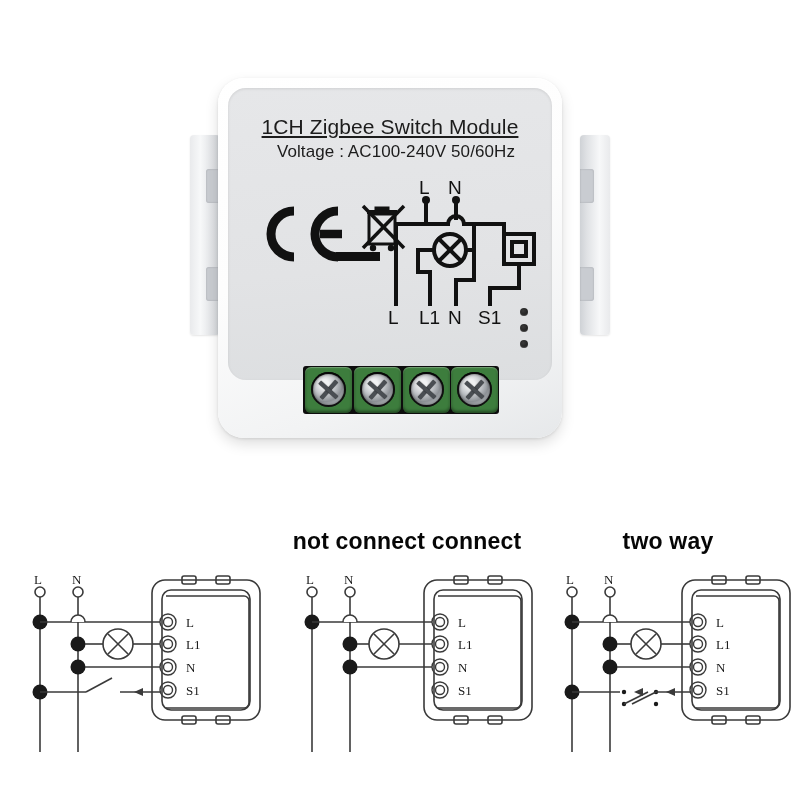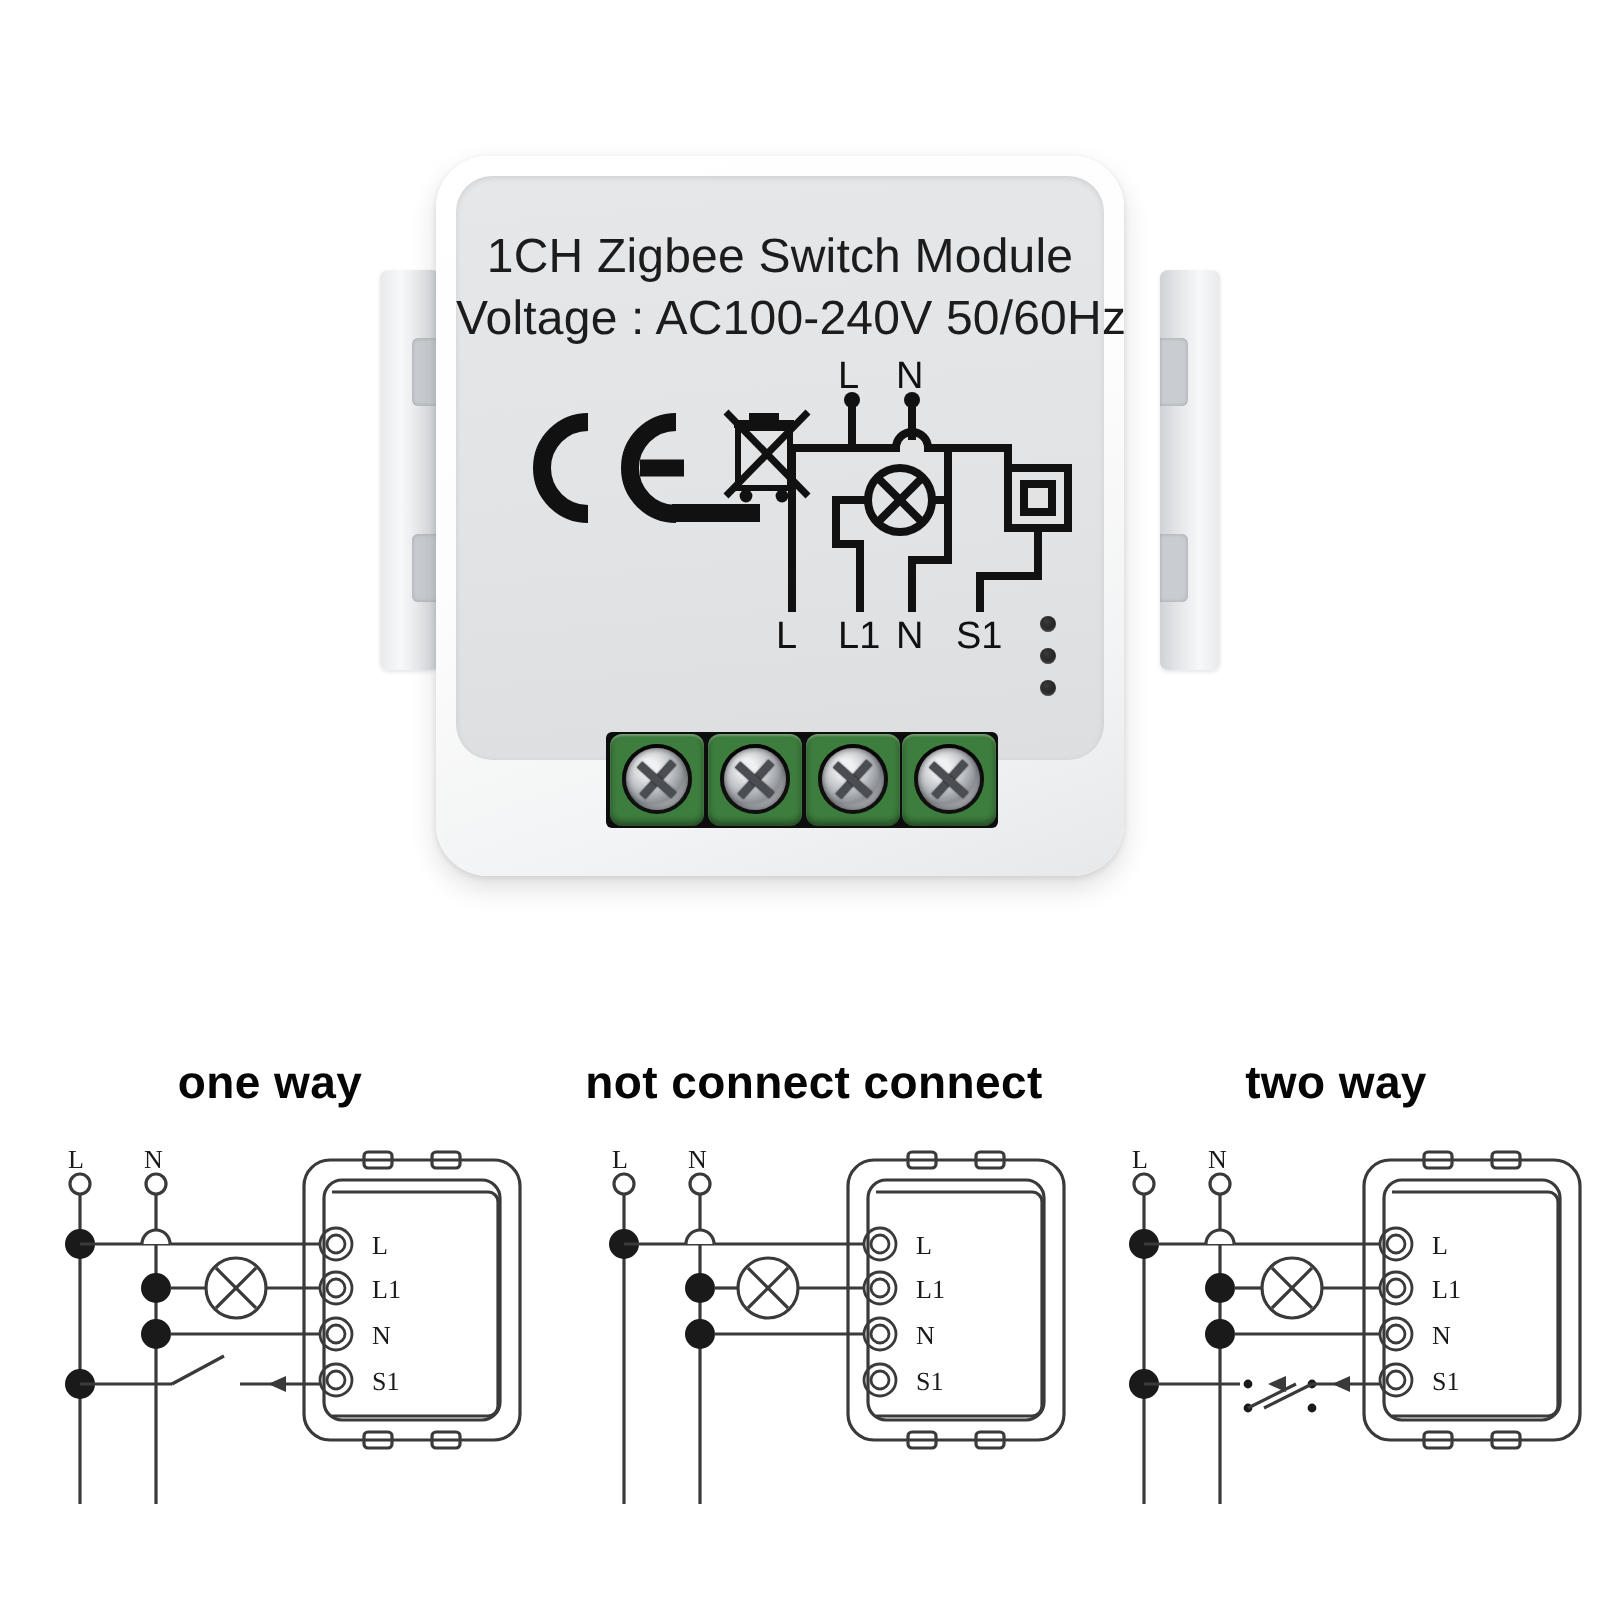--- a/index.html
+++ b/index.html
@@ -81,22 +81,22 @@
   
   #label-text {
     position: absolute;
     left: 0;
     right: 0;
     top: 26px;
     text-align: center;
     color: #1c1c1c;
   }
   #label-text div { line-height: 1.28; white-space: nowrap; }
-  .lt-title { font-size: 24px; letter-spacing: 0.1px; }
-  .lt-line  { font-size: 24px; letter-spacing: 0.1px; }
+  .lt-title { font-size: 21px; letter-spacing: 0.1px; text-decoration: underline; }
+  .lt-line  { font-size: 17px; letter-spacing: 0.1px; margin-left: 12px; }
 
   
   #cert-row {
     position: absolute;
     left: 36px;
     top: 114px;
     width: 150px;
     height: 64px;
   }
   #weee-bar {
@@ -347,21 +347,20 @@
         <div class="bore"></div>
         <div class="screw"></div>
       </div>
     </div>
   </div>
 </div>
 
 <div id="diagrams">
 
   <div class="diagram-panel p0">
-    <div class="diagram-title">one way</div>
     <svg class="diagram-svg" height="200" viewBox="0 0 270 200">
       <g stroke="#3a3a3a" stroke-width="1.6" fill="none">
 
         <circle cx="40" cy="30" r="5" fill="#fff"></circle>
         <circle cx="78" cy="30" r="5" fill="#fff"></circle>
         <path d="M40 35 V190"></path>
         <path d="M78 35 V190"></path>
 
         <circle cx="40" cy="60" r="7.5" fill="#1a1a1a" stroke="none"></circle>
         <circle cx="78" cy="82" r="7.5" fill="#1a1a1a" stroke="none"></circle>

